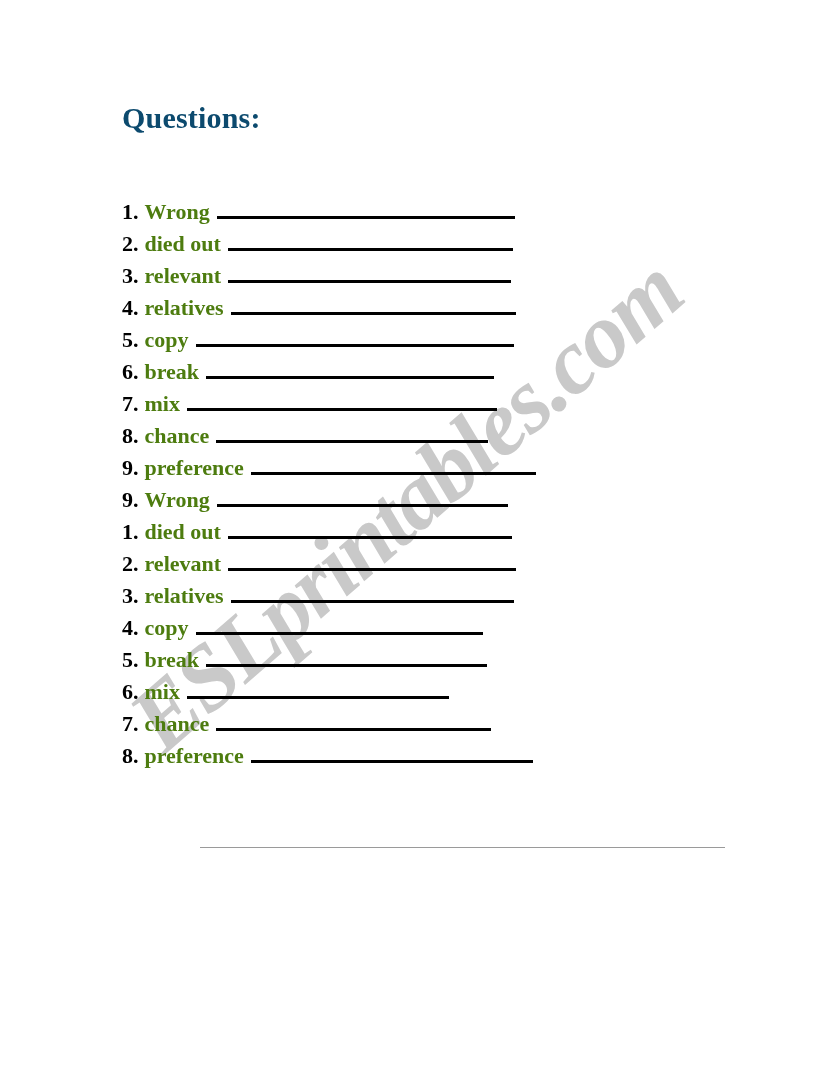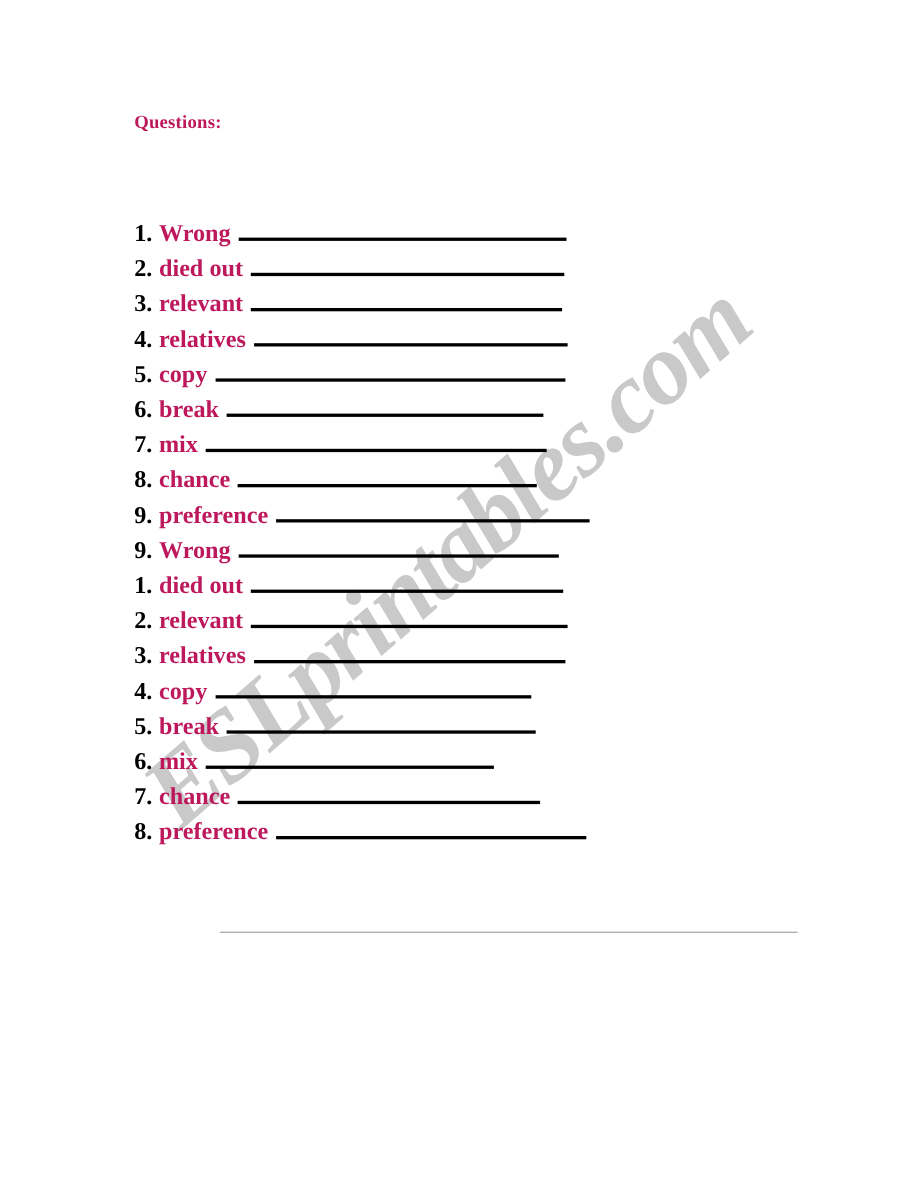--- a/index.html
+++ b/index.html
@@ -40,23 +40,23 @@
   
   #content {
     position: relative;
     z-index: 2;
   }
 
   #page-title {
     position: absolute;
     left: 122px;
     top: 101px;
-    font-size: 17px;
-    font-weight: bold;
-    color: #be185d;
+    font-size: 30px;
+    font-weight: bold;
+    color: #0c4a6e;
     letter-spacing: 0.2px;
   }
 
   #question-list {
     position: absolute;
     left: 122px;
     top: 196px;
     width: 640px;
   }
 
@@ -72,21 +72,21 @@
   .q-num {
     font-size: 22px;
     font-weight: bold;
     color: #000000;
     flex: 0 0 auto;
   }
 
   .q-word {
     font-size: 22px;
     font-weight: bold;
-    color: #be185d;
+    color: #4d7c0f;
     flex: 0 0 auto;
     margin-left: 6px;
   }
 
   .q-blank {
     display: inline-block;
     flex: 0 0 auto;
     margin-left: 7px;
     border-bottom: 3px solid #000000;
     height: 19px;

